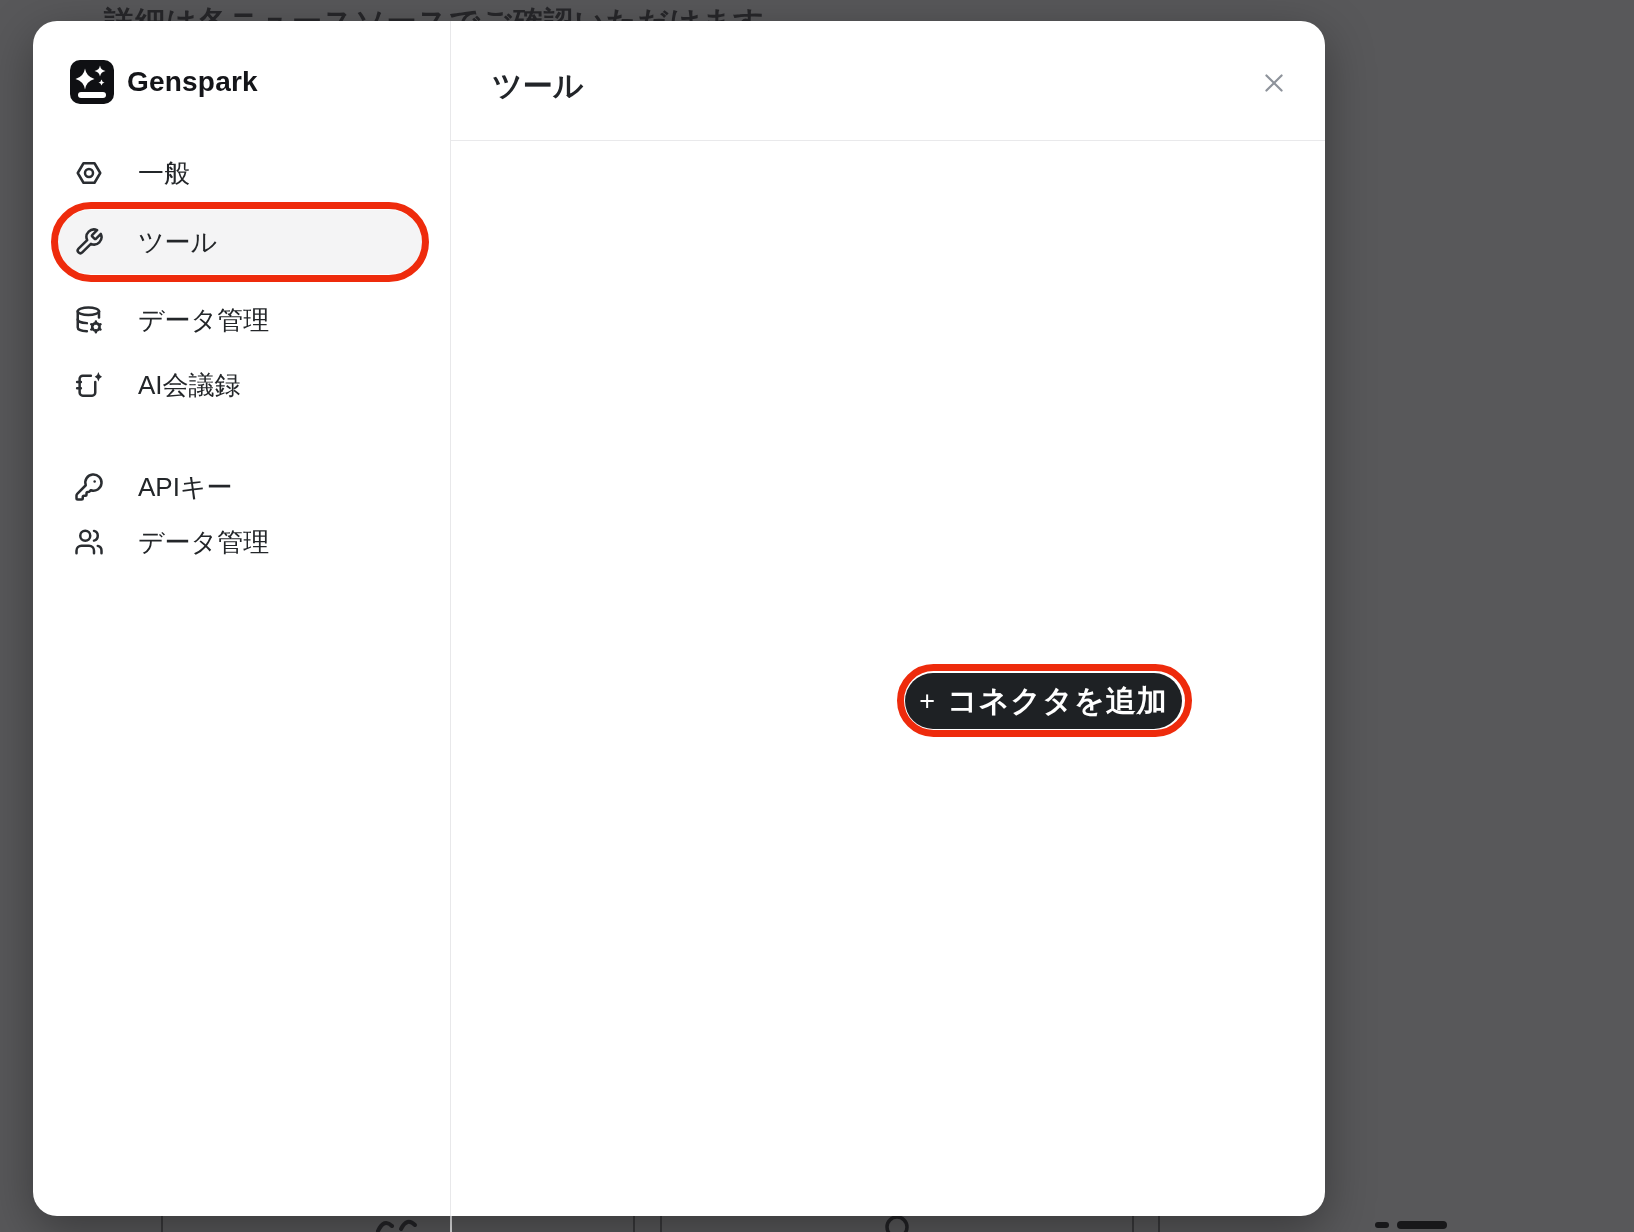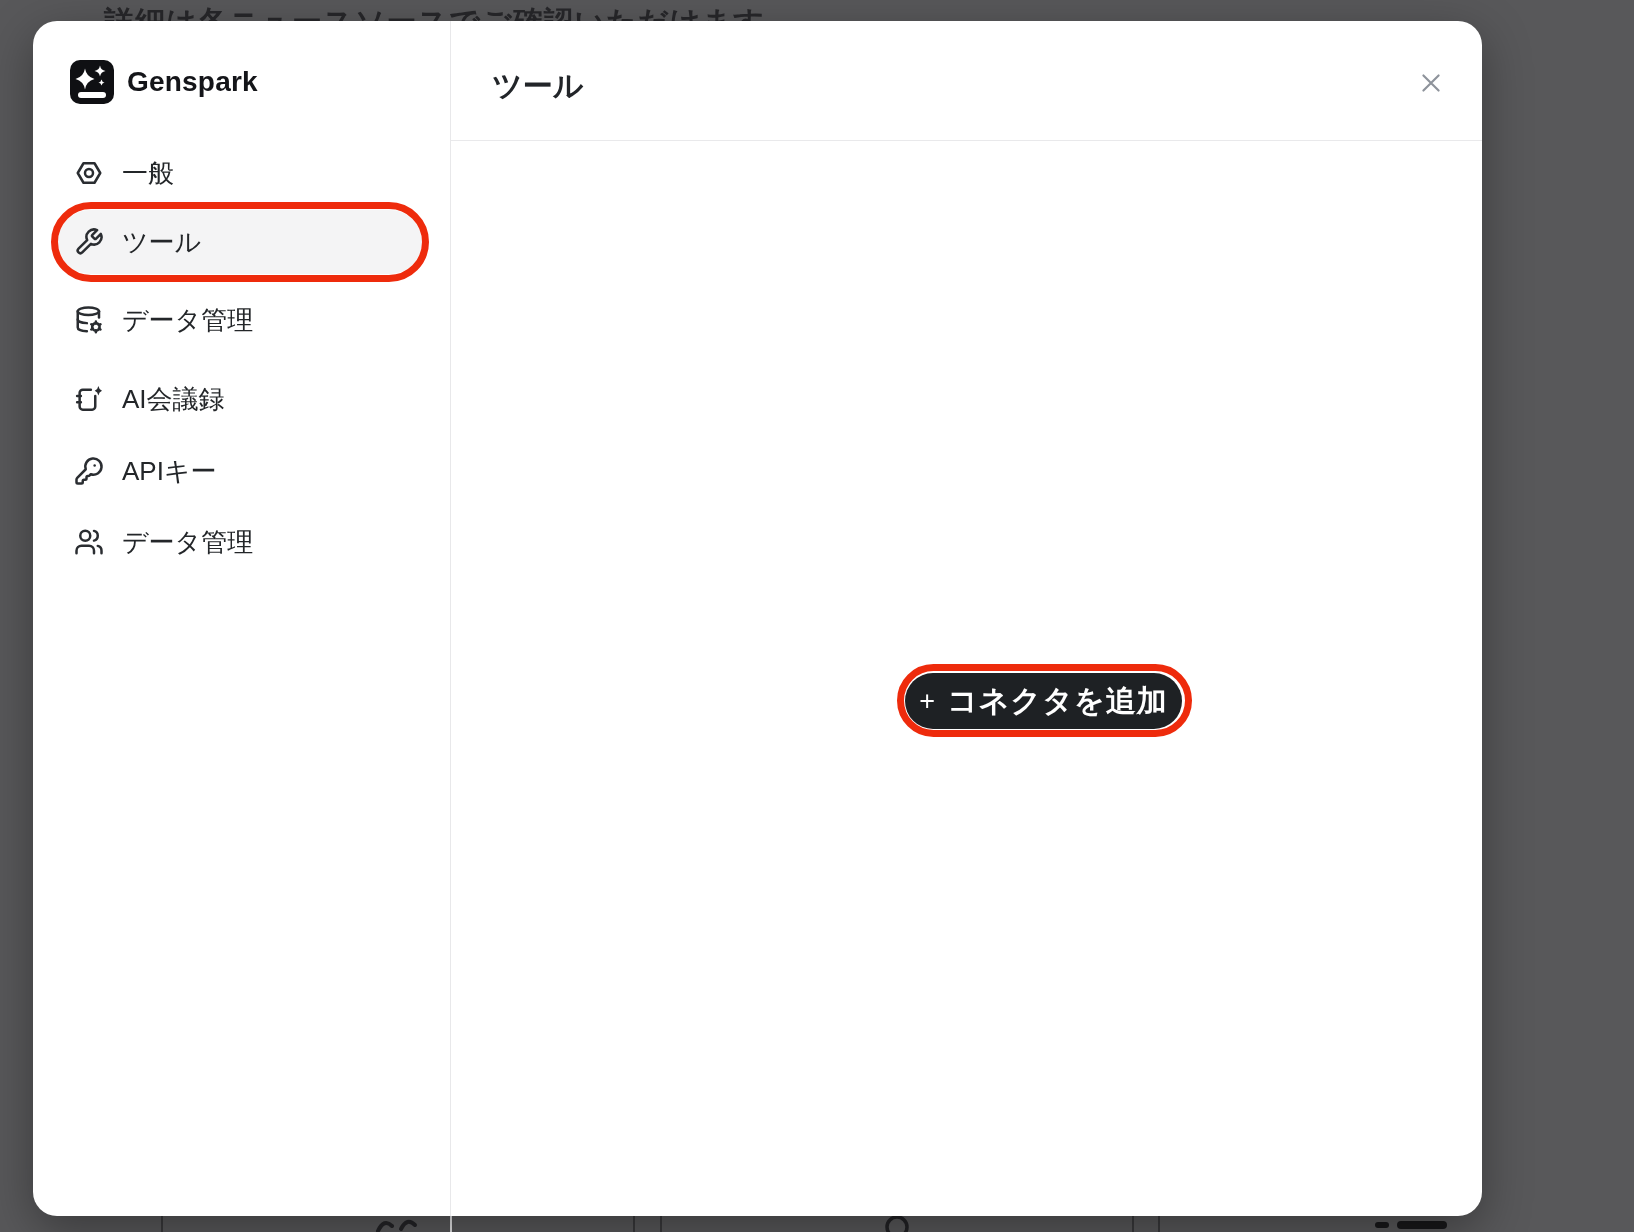--- a/index.html
+++ b/index.html
@@ -25,21 +25,21 @@
     position: absolute; left: 0; bottom: 0; width: 100%; height: 16px;
     overflow: hidden; z-index: 1;
   }
   .frag-vline { position: absolute; top: 0; width: 2px; height: 16px; background: #39393b; }
   .frag-vline.light { background: #e4e4e6; }
   .frag { position: absolute; }
 
   
   .modal {
     position: absolute; left: 33px; top: 21px;
-    width: 1449px; height: 1195px;
+    width: 1292px; height: 1195px;
     background: #ffffff; border-radius: 24px;
     box-shadow: 0 14px 48px rgba(0,0,0,0.35);
     display: flex; z-index: 2;
   }
 
   
   .sidebar {
     width: 418px; flex: 0 0 418px; position: relative;
     border-right: 1px solid #e8e8ea;
   }
@@ -47,21 +47,21 @@
     position: absolute; left: 37px; top: 39px;
     display: flex; align-items: center; gap: 13px;
   }
   .brand-logo { width: 44px; height: 44px; display: block; }
   .brand-name { font-size: 28px; font-weight: 800; color: #141519; letter-spacing: 0.2px; }
 
   .nav { position: absolute; left: 0; top: 0; right: 0; }
   .nav-item {
     position: absolute; left: 0; right: 0; height: 70px;
     display: flex; align-items: center;
-    padding-left: 41px; gap: 18px;
+    padding-left: 41px; gap: 34px;
     font-size: 26px; font-weight: 500; color: #232629;
     cursor: pointer;
   }
   .nav-item .nav-icon { width: 30px; height: 30px; flex: 0 0 30px; color: #2a2d31; position: relative; z-index: 1; }
   .nav-item .nav-label { position: relative; z-index: 1; }
   .nav-item .pill {
     position: absolute; left: 25px; top: 3px;
     width: 364px; height: 64px; border-radius: 32px;
     background: #f4f4f5; z-index: 0; display: none;
   }
@@ -170,31 +170,31 @@
           <ellipse cx="11.5" cy="5" rx="8.5" ry="3"></ellipse>
           <path d="M3 5v6.5c0 1.57 3.2 2.87 7.3 3"></path>
           <path d="M20 5v5"></path>
           <path d="M3 11.5V18c0 1.57 3.2 2.87 7.3 3"></path>
           <circle cx="17.5" cy="17.5" r="3" fill="#ffffff"></circle>
           <path d="M17.5 13.2v1.6 M17.5 20.2v1.6 M21.2 15.4l-1.4.8 M15.2 18.8l-1.4.8 M13.8 15.4l1.4.8 M19.8 18.8l1.4.8"></path>
         </svg>
         <span class="nav-label">データ管理</span>
       </div>
 
-      <div class="nav-item" style="top:343px">
+      <div class="nav-item" style="top:329px">
 
         <svg class="nav-icon" viewBox="0 0 24 24" fill="none" stroke="currentColor" stroke-width="2" stroke-linecap="round" stroke-linejoin="round">
           <path d="M13.5 4.5H7A2.5 2.5 0 0 0 4.5 7v11A2.5 2.5 0 0 0 7 20.5h7.5A2.5 2.5 0 0 0 17 18V9.5"></path>
           <path d="M2.5 9.5h3 M2.5 14.5h3"></path>
           <path d="M19.5 1.6 Q20 4.4 22.4 5.4 Q20 6.4 19.5 9.2 Q19 6.4 16.6 5.4 Q19 4.4 19.5 1.6 Z" fill="currentColor" stroke="none"></path>
         </svg>
         <span class="nav-label">AI会議録</span>
       </div>
 
-      <div class="nav-item" style="top:415px">
+      <div class="nav-item" style="top:431px">
 
         <svg class="nav-icon" viewBox="0 0 24 24" fill="none" stroke="currentColor" stroke-width="2" stroke-linecap="round" stroke-linejoin="round">
           <path d="M2.586 17.414A2 2 0 0 0 2 18.828V21a1 1 0 0 0 1 1h3a1 1 0 0 0 1-1v-1a1 1 0 0 1 1-1h1a1 1 0 0 0 1-1v-1a1 1 0 0 1 1-1h.172a2 2 0 0 0 1.414-.586l.814-.814a6.5 6.5 0 1 0-4-4z"></path>
           <circle cx="16.5" cy="7.5" r="1" fill="currentColor" stroke="none"></circle>
         </svg>
         <span class="nav-label">APIキー</span>
       </div>
 
       <div class="nav-item" style="top:486px">
 

